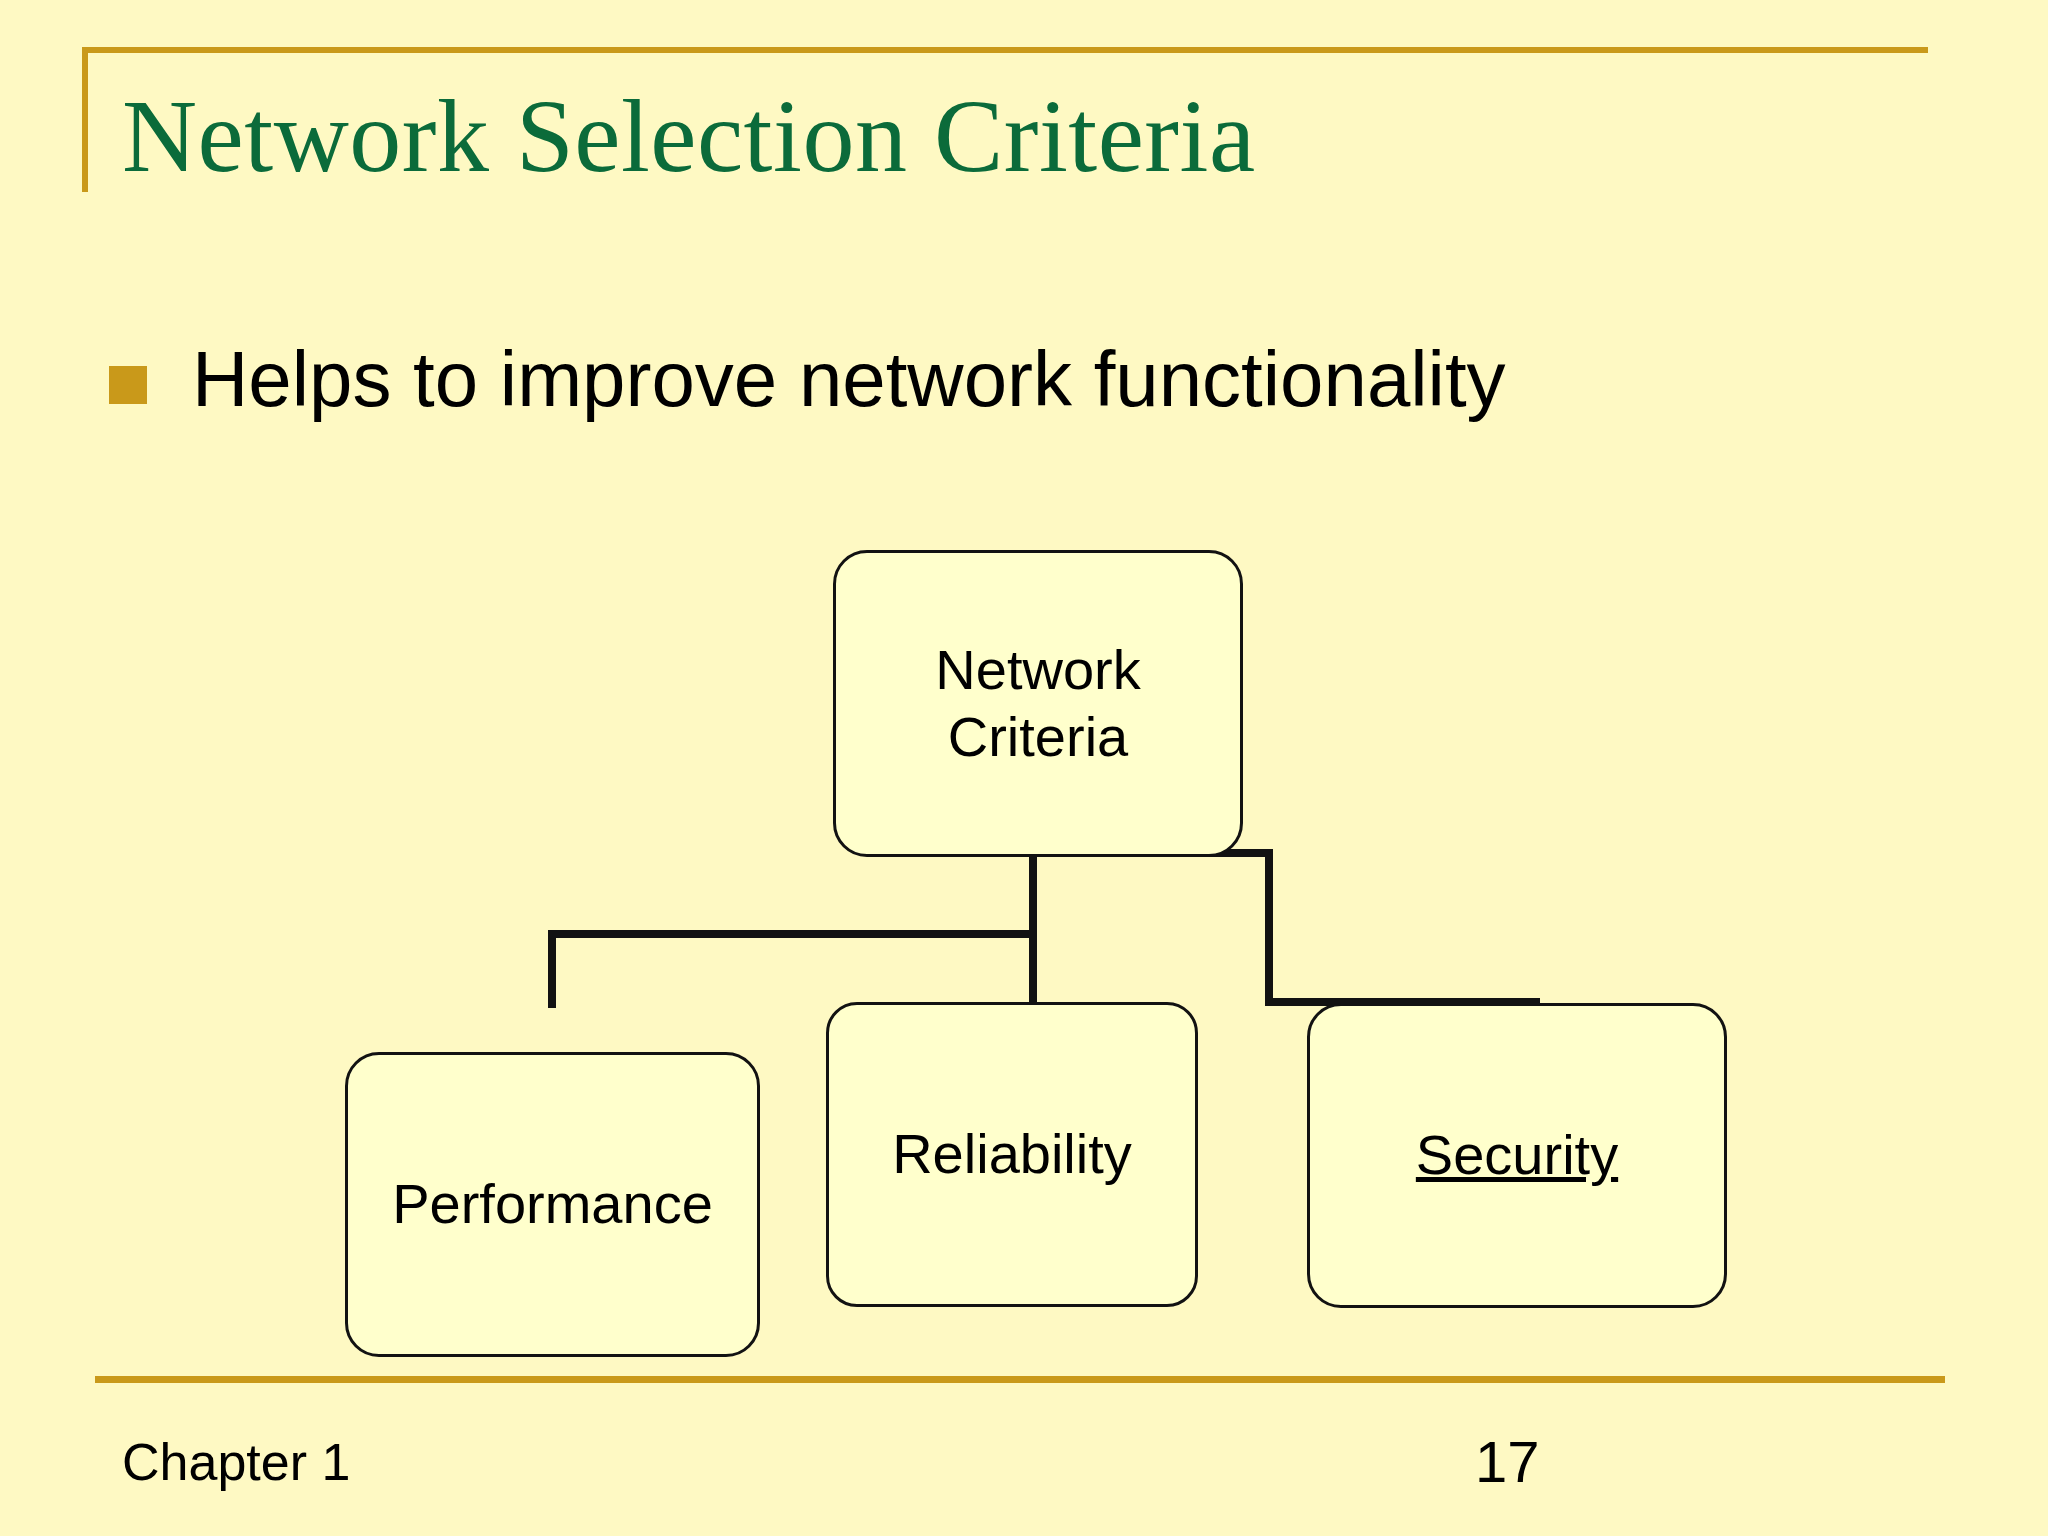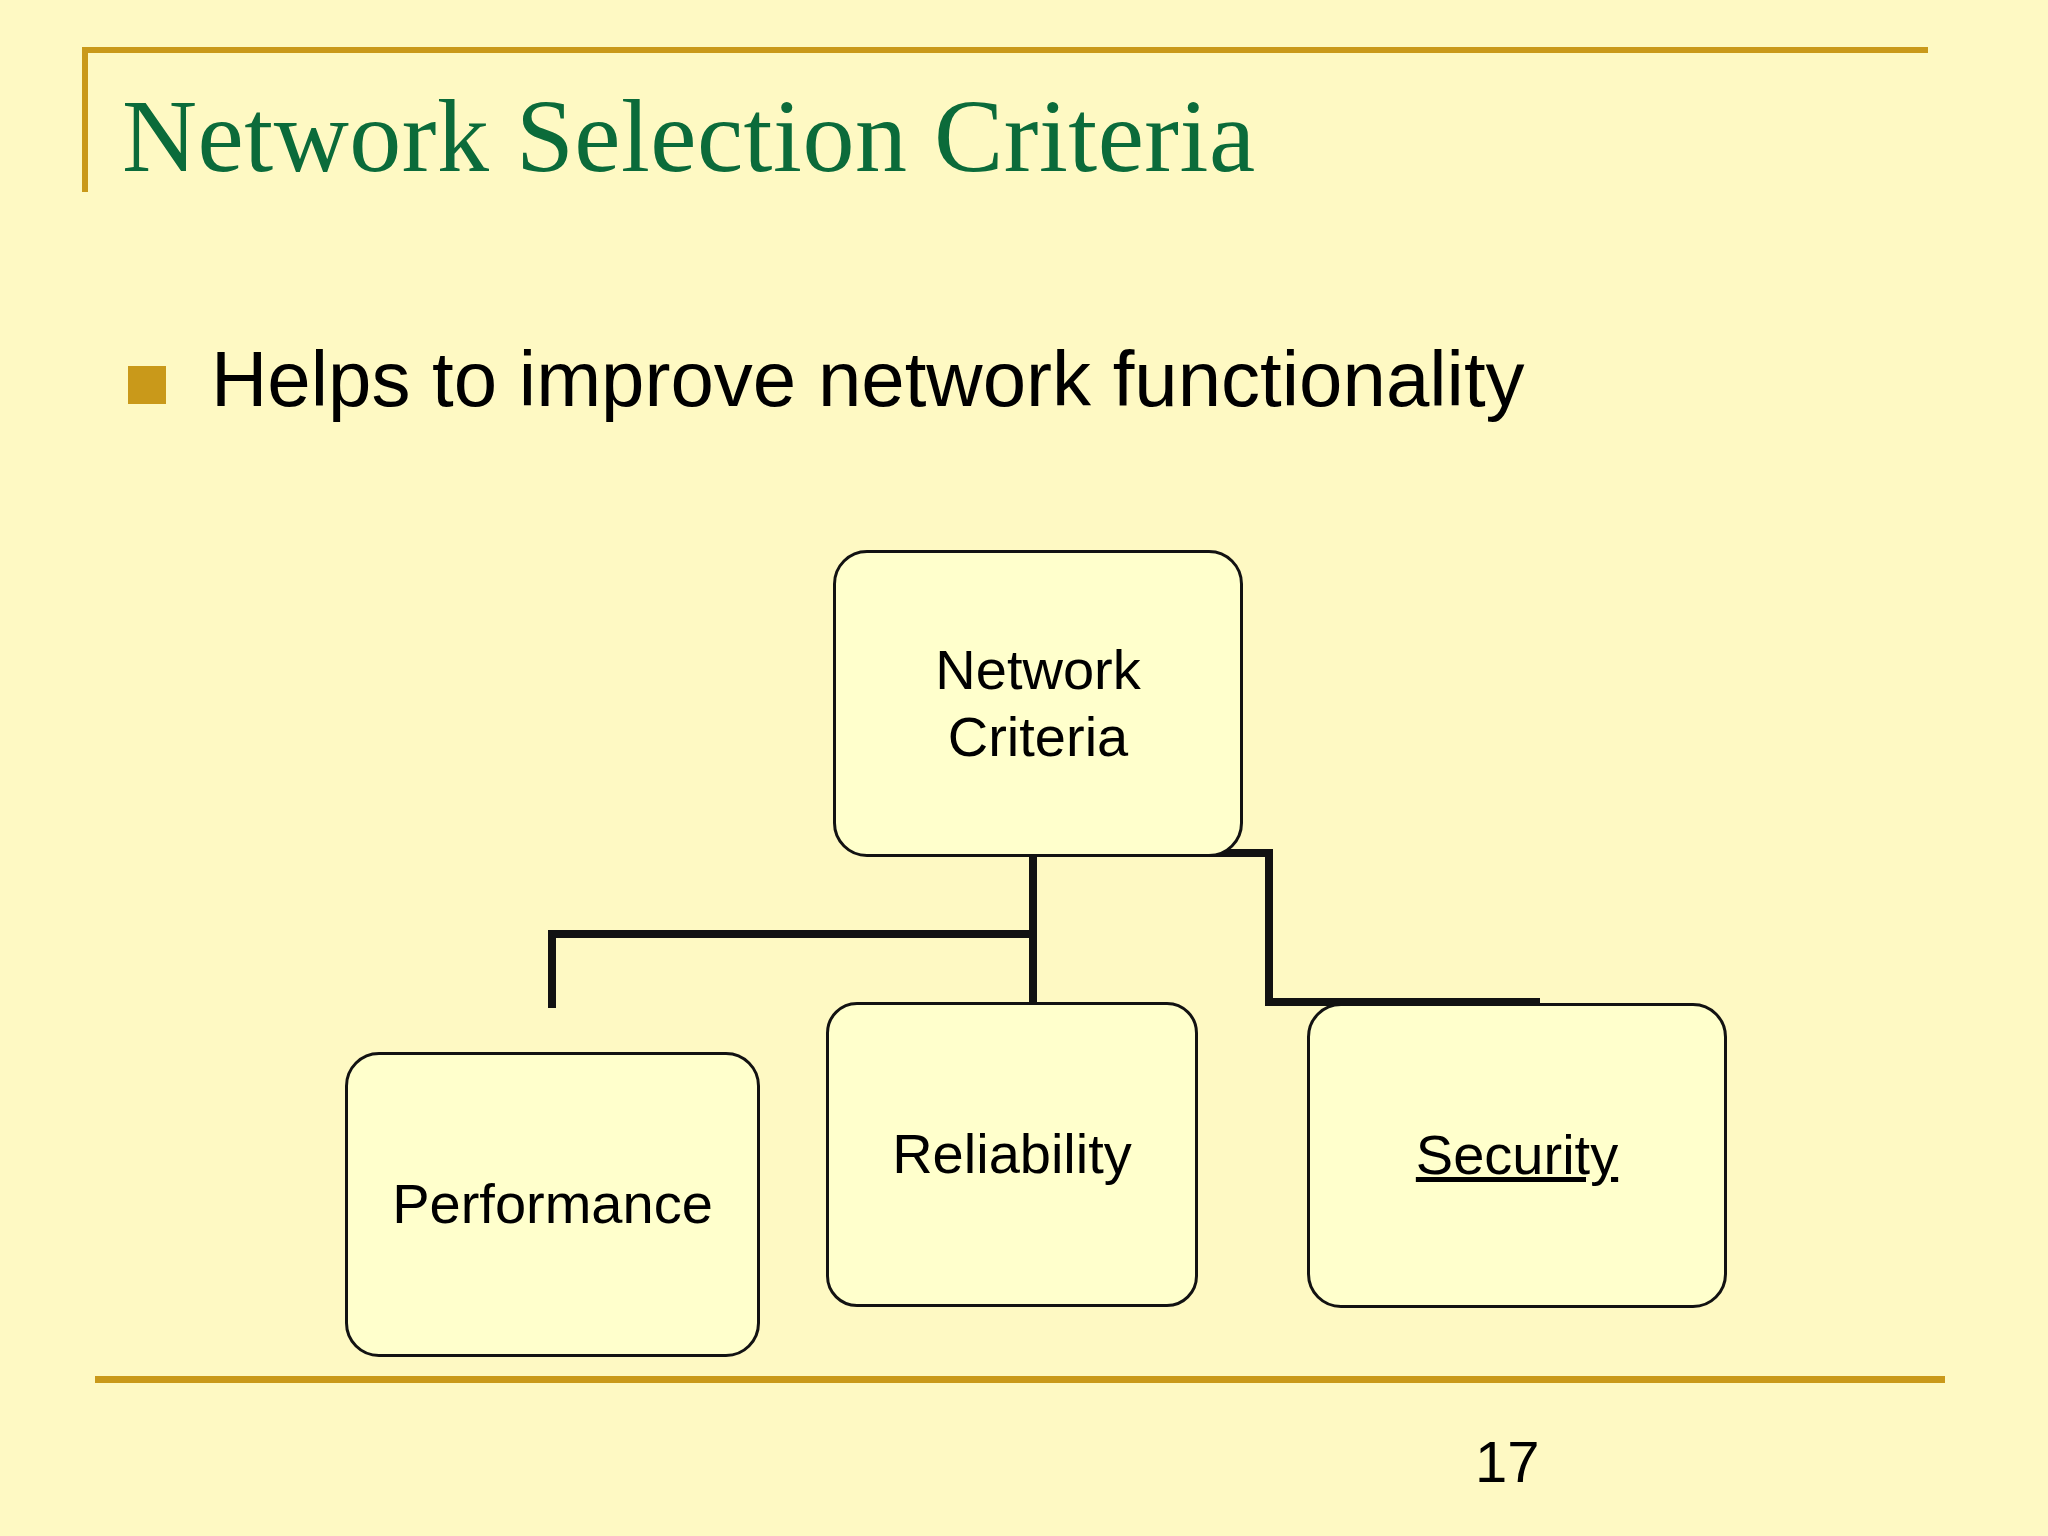--- a/index.html
+++ b/index.html
@@ -54,21 +54,21 @@
     font-size: 104px;
     line-height: 1.08;
     color: #0b6b3a;
     white-space: nowrap;
     letter-spacing: 0.5px;
   }
 
   
   .bullet-row {
     position: absolute;
-    left: 128px;
+    left: 109px;
     top: 340px;
     display: flex;
     align-items: flex-start;
     text-align: right;
   }
   .bullet-marker {
     width: 38px;
     height: 38px;
     background: #c9991a;
     margin-top: 26px;
@@ -205,15 +205,16 @@
     <div class="node node-rel">
       <span>Reliability</span>
     </div>
 
     <div class="node node-sec">
       <span>Security</span>
     </div>
   </div>
 
   <div class="rule-bottom"></div>
+  <div class="footer-chapter">Chapter 1</div>
   <div class="footer-page">17</div>
 
 </div>
 
 </body></html>

